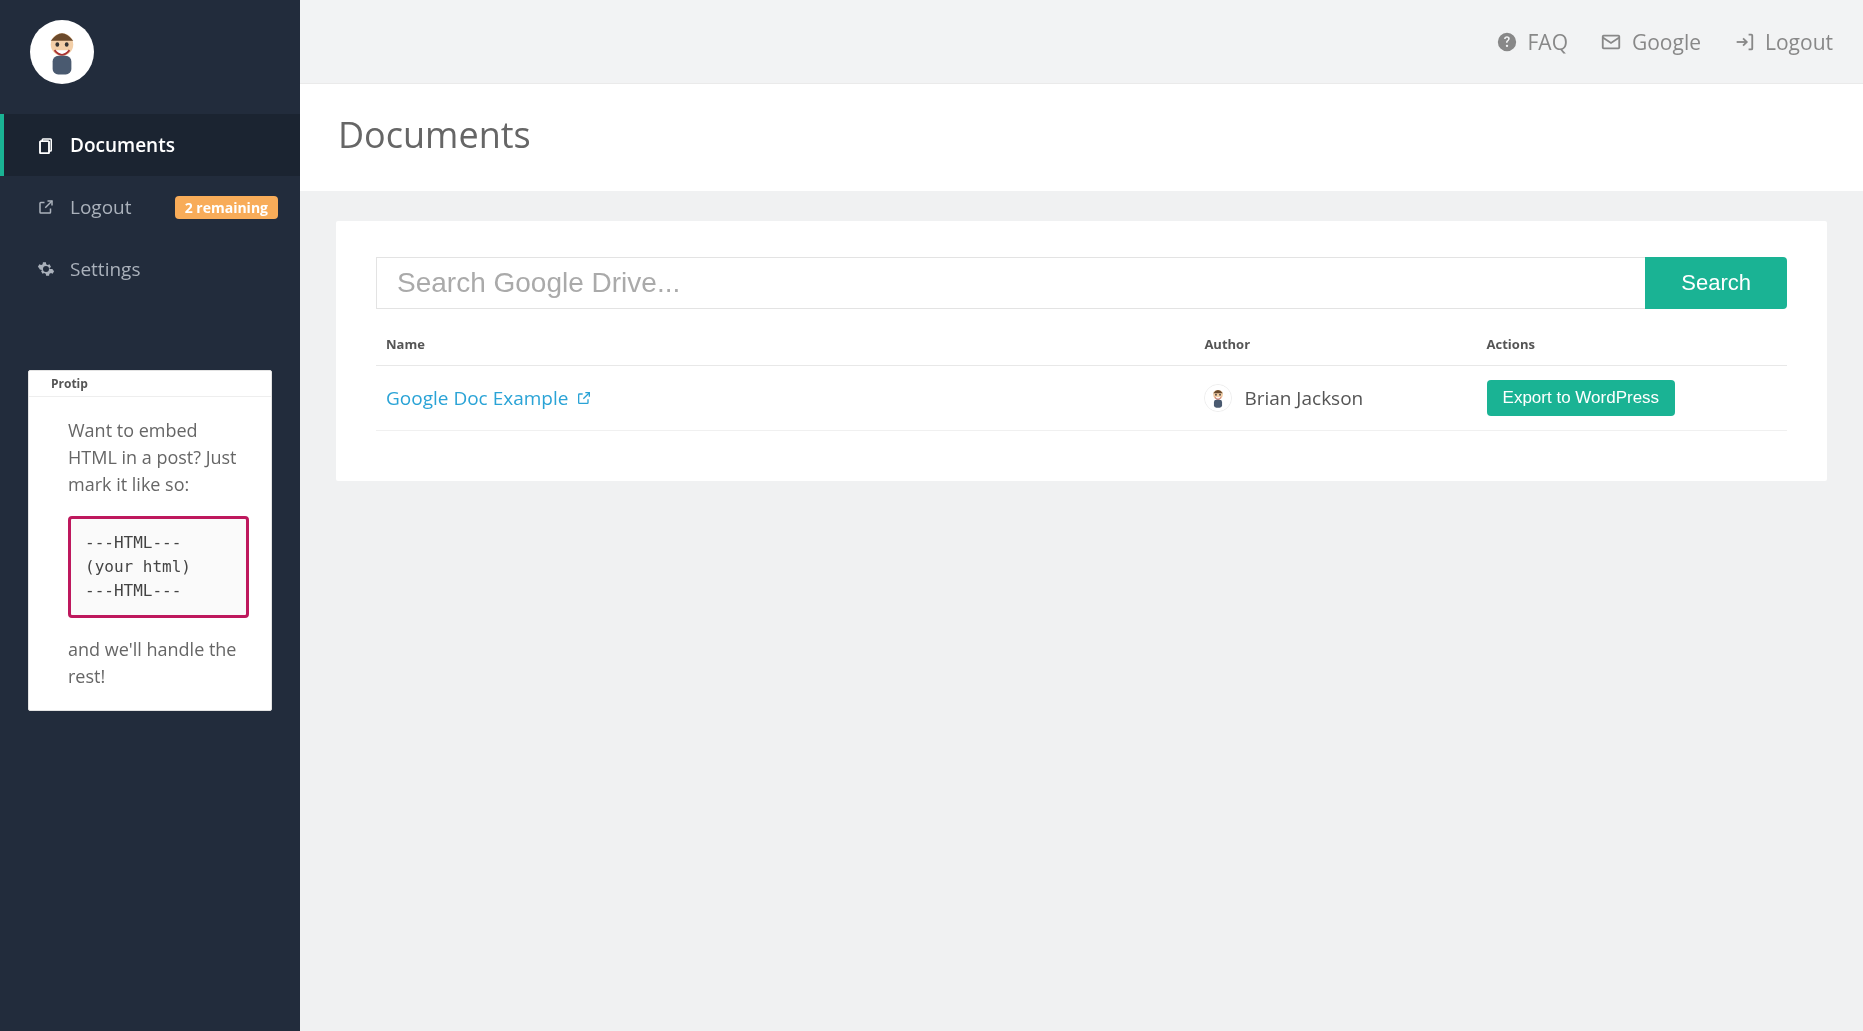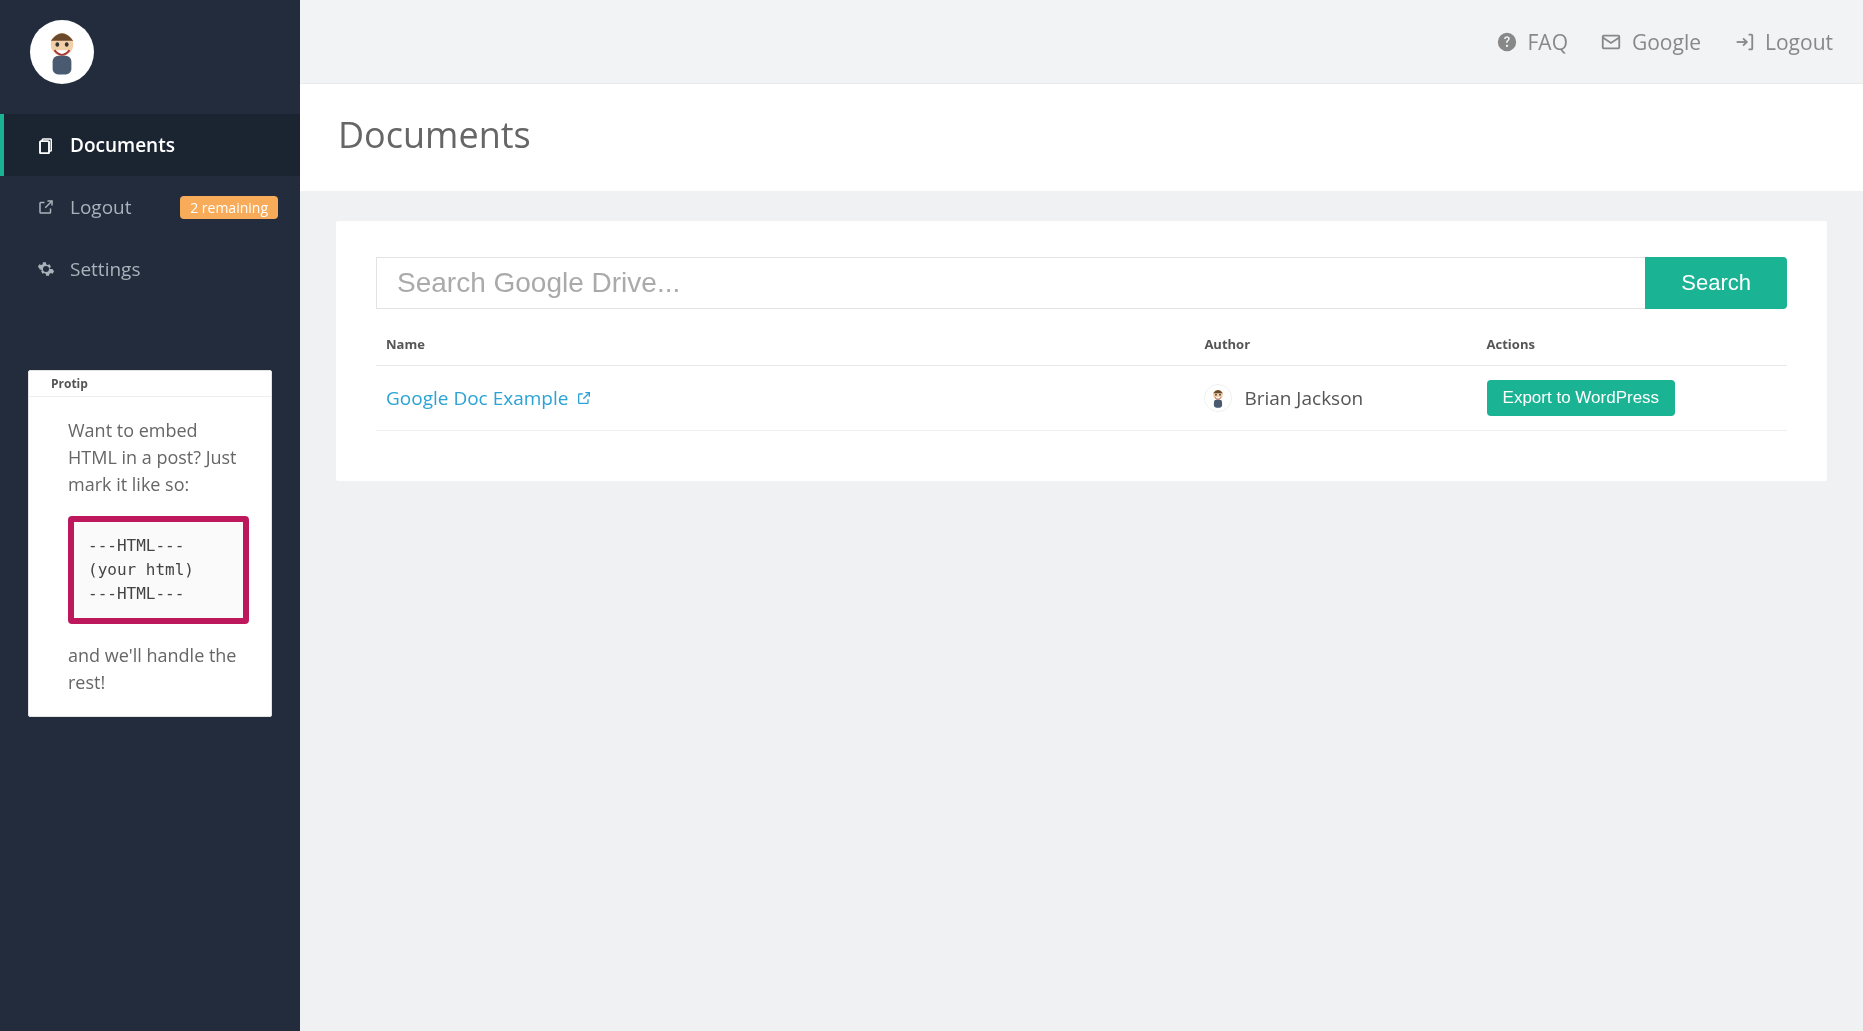--- a/index.html
+++ b/index.html
@@ -67,21 +67,21 @@
     flex-shrink: 0;
   }
   .nav li .icon svg { width: 18px; height: 18px; }
   .nav li .label { flex: 1; }
   .nav .badge {
     background: #f8ac59;
     color: #fff;
     font-size: 14px;
     padding: 2px 10px;
     border-radius: 4px;
-    font-weight: 400;
+    font-weight: 700;
   }
 
   .protip-card {
     margin: 70px 28px 20px 28px;
     background: #fff;
     border: 1px solid #e3e3e3;
     border-radius: 2px;
   }
   .protip-head {
     padding: 4px 22px;
@@ -94,21 +94,21 @@
     padding: 20px 22px;
     font-size: 18px;
     color: #666;
     line-height: 1.5;
     margin-left: 17px;
   }
   .protip-body .code {
     margin: 18px 0;
     padding: 12px 14px;
     background: #fafafa;
-    border: 6px solid #be185d;
+    border: 3px solid #be185d;
     border-radius: 4px;
     font-family: "Consolas", "Monaco", monospace;
     font-size: 16px;
     color: #444;
     white-space: pre;
     line-height: 1.5;
   }
 
   
   .main {

